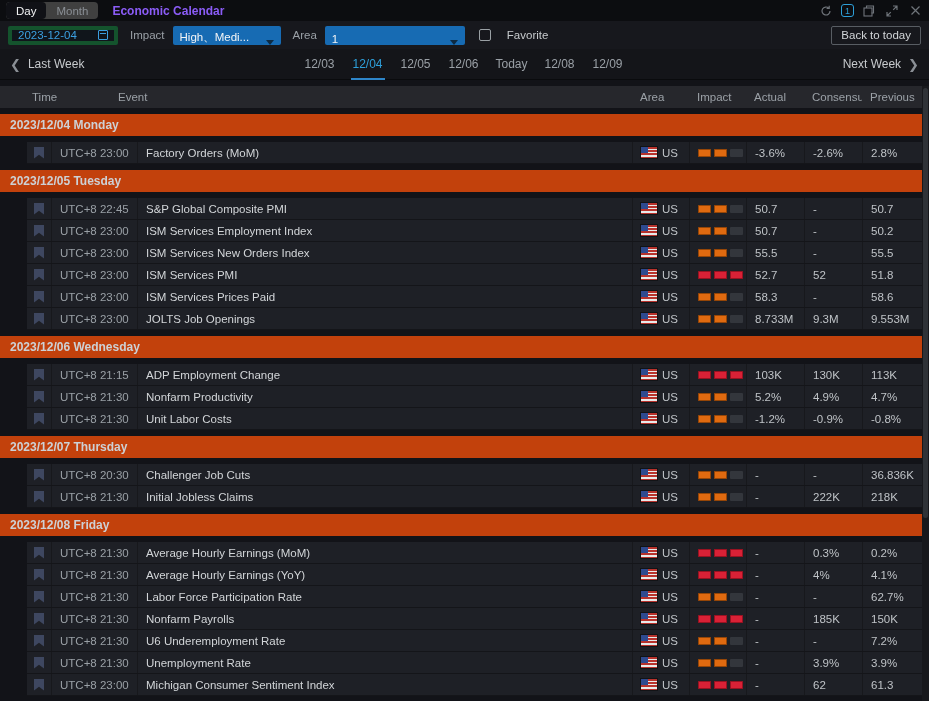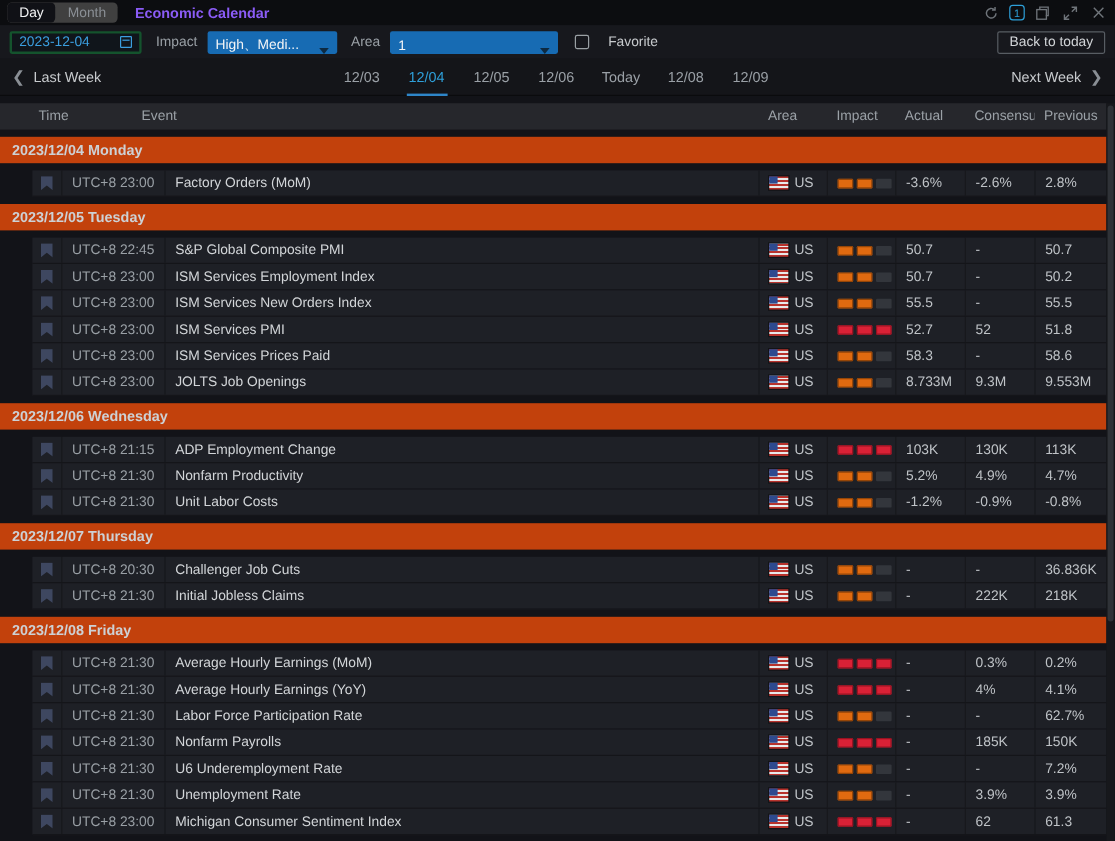--- a/index.html
+++ b/index.html
@@ -15,36 +15,36 @@
   .seg-pill{display:flex;background:#404040;border-radius:4px;overflow:hidden;margin-right:14px;height:17px;}
   .seg{padding:1px 10px;color:#8a8f95;font-size:11.5px;display:flex;align-items:center;cursor:pointer;}
   .seg.active{background:#101116;color:#f2f3f4;border-radius:4px;}
   .app-title{color:#8b5cf6;font-weight:bold;font-size:12px;}
   .tb-right{margin-left:auto;display:flex;align-items:center;gap:7px;}
   .tb-ic{width:16px;height:16px;display:flex;align-items:center;justify-content:center;color:#6f747a;}
   .tb-ic svg{display:block;}
   .tabcount{width:13px;height:13px;border:1px solid #2d9fd8;border-radius:3px;color:#2d9fd8;font-size:9px;display:flex;align-items:center;justify-content:center;}
   
   .filterbar{height:28px;background:#17181d;display:flex;align-items:center;padding:0 8px;gap:8px;}
-  .datefield{width:110px;height:19px;border:2px solid #14532d;background:#10151b;border-radius:2px;display:flex;align-items:center;justify-content:space-between;padding:0 6px;color:#3b9fe0;font-size:11.5px;}
+  .datefield{width:110px;height:19px;border:4px solid #14532d;background:#10151b;border-radius:2px;display:flex;align-items:center;justify-content:space-between;padding:0 6px;color:#3b9fe0;font-size:11.5px;}
   .cal-icon{width:10px;height:10px;border:1px solid #3b9fe0;border-radius:1px;position:relative;}
   .cal-icon:before{content:"";position:absolute;left:1px;right:1px;top:2px;height:1px;background:#3b9fe0;}
   .flabel{color:#9aa0a6;font-size:11.5px;margin-left:4px;}
   .dropdown{height:19px;background:#176bb3;border-radius:2px;display:flex;align-items:flex-end;justify-content:space-between;color:#f2f4f6;font-size:11.5px;padding:0 7px;}
   .dd-impact{width:108px;}
   .dd-area{width:140px;}
   .caret{width:0;height:0;border-left:4px solid transparent;border-right:4px solid transparent;border-top:5px solid #0d2a42;margin-left:6px;}
   .chk{width:12px;height:12px;border:1px solid #9aa0a4;border-radius:2px;background:transparent;}
   .chk-label{color:#c7cacd;font-size:11.5px;margin-left:-3px;}
   .btt{margin-left:auto;border:1px solid #585d63;border-radius:2px;color:#d2d5d8;font-size:11.5px;padding:2.5px 9px;background:transparent;cursor:pointer;}
   
   .weeknav{height:31px;background:#141519;display:flex;align-items:center;padding:0 10px;border-bottom:1px solid #0a0b0d;}
   .wk-side{display:flex;align-items:center;gap:7px;color:#c7cacd;font-size:12px;cursor:pointer;}
   .chev{color:#8a8f95;font-size:13px;}
-  .wk-days{flex:1;display:flex;justify-content:center;gap:6px;}
+  .wk-days{flex:1;display:flex;justify-content:center;gap:0;}
   .wk-day{width:48px;text-align:center;color:#9aa0a6;font-size:12px;height:31px;line-height:31px;position:relative;cursor:pointer;}
   .wk-day.active{color:#2e9fd9;}
   .wk-day.active:after{content:"";position:absolute;left:7px;right:7px;bottom:0;height:2px;background:#2e86c9;}
   
   .table-wrap{position:absolute;top:86px;left:0;width:922px;bottom:0;}
   .grid{display:grid;grid-template-columns:24px 86px 1fr 57px 57px 58px 58px 60px;align-items:center;}
   .thead{height:22px;background:#26272c;color:#9ba1a7;font-size:11.5px;}
   .thead .cell{padding-left:8px;}
   .cell{padding-left:8px;overflow:hidden;white-space:nowrap;}
   .section{margin-top:6px;}

